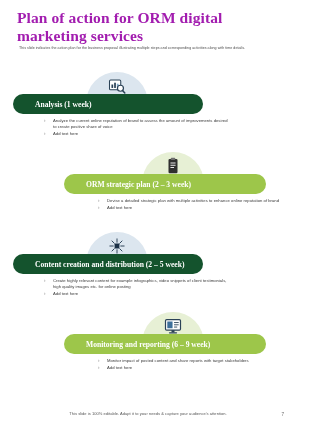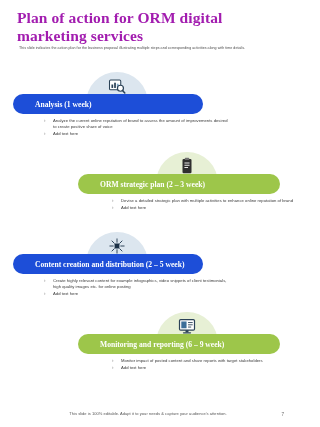--- a/index.html
+++ b/index.html
@@ -40,21 +40,21 @@
     letter-spacing: 0.05px;
   }
 
   
   .step {
     position: absolute;
     width: 247px;
     height: 78px;
   }
   .step.left  { left: 10px; }
-  .step.right { left: 36px; }
+  .step.right { left: 22px; }
 
   .step-1 { top: 72px;  }
   .step-2 { top: 152px; }
   .step-3 { top: 232px; }
   .step-4 { top: 312px; }
 
   
   .dome {
     position: absolute;
     width: 62px;
@@ -82,21 +82,21 @@
   .step.left .banner {
     left: 3px;
     width: 190px;
     padding-left: 22px;
   }
   .step.right .banner {
     left: 42px;
     width: 202px;
     padding-left: 22px;
   }
-  .banner.navy  { background: #1d4ed8; }
+  .banner.navy  { background: #14532d; }
   .banner.green { background: #9dc64a; }
 
   .banner-label {
     font-family: "Liberation Serif", serif;
     font-weight: bold;
     font-size: 7.6px;
     line-height: 9px;
     color: #ffffff;
     white-space: nowrap;
   }

